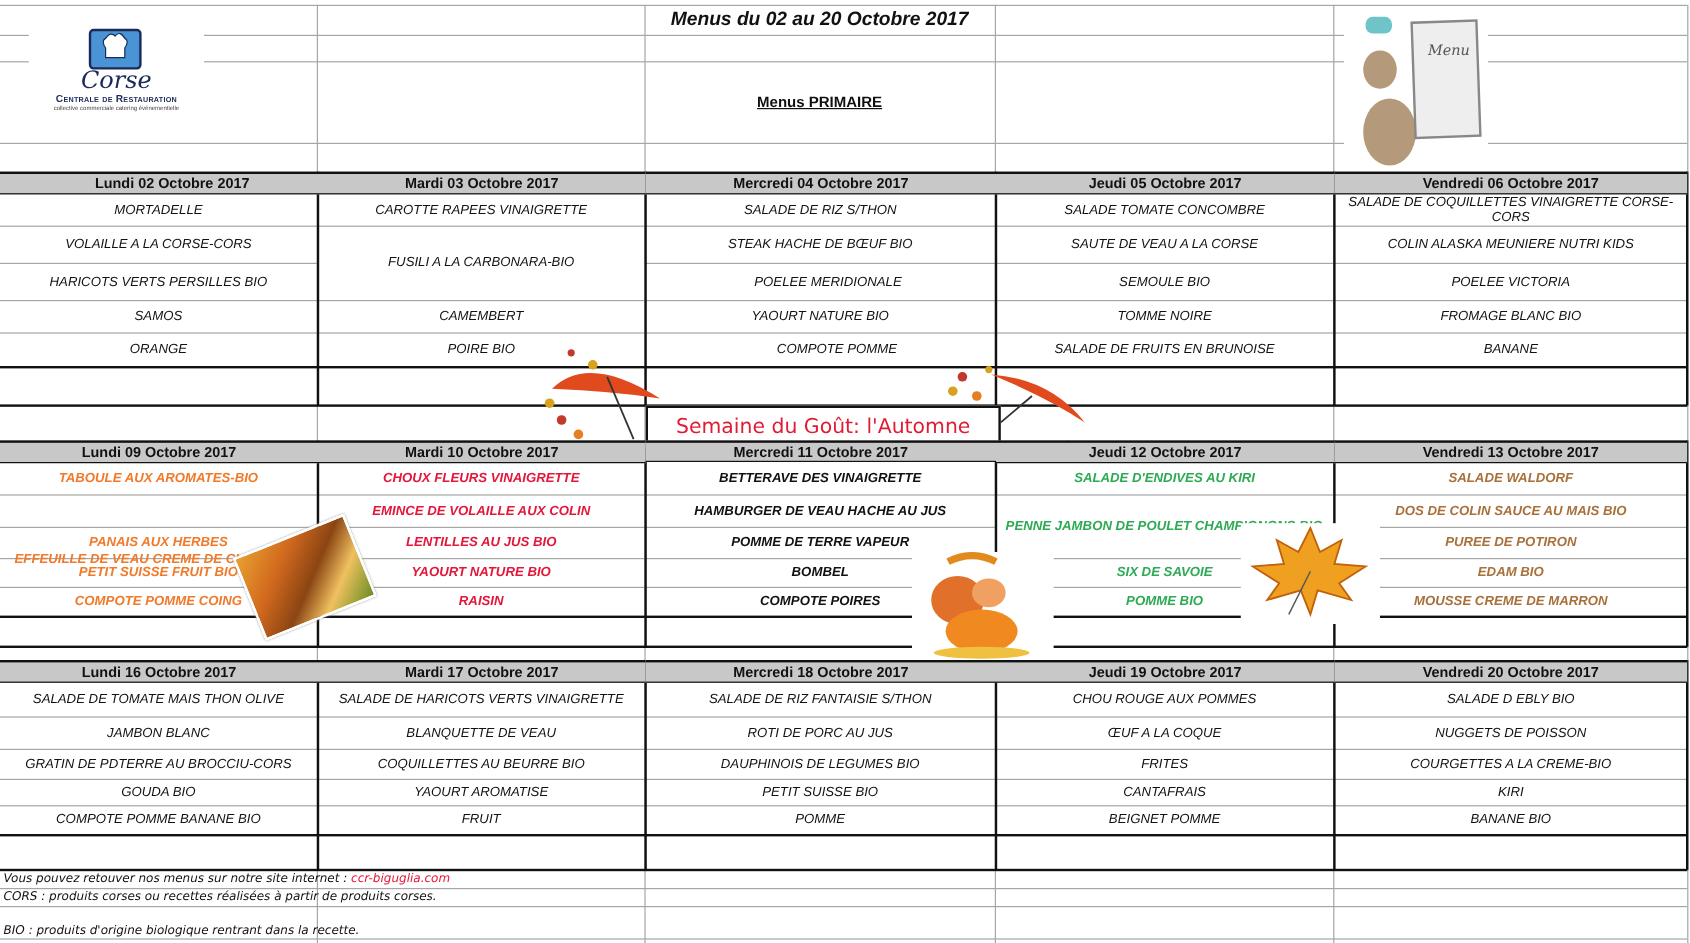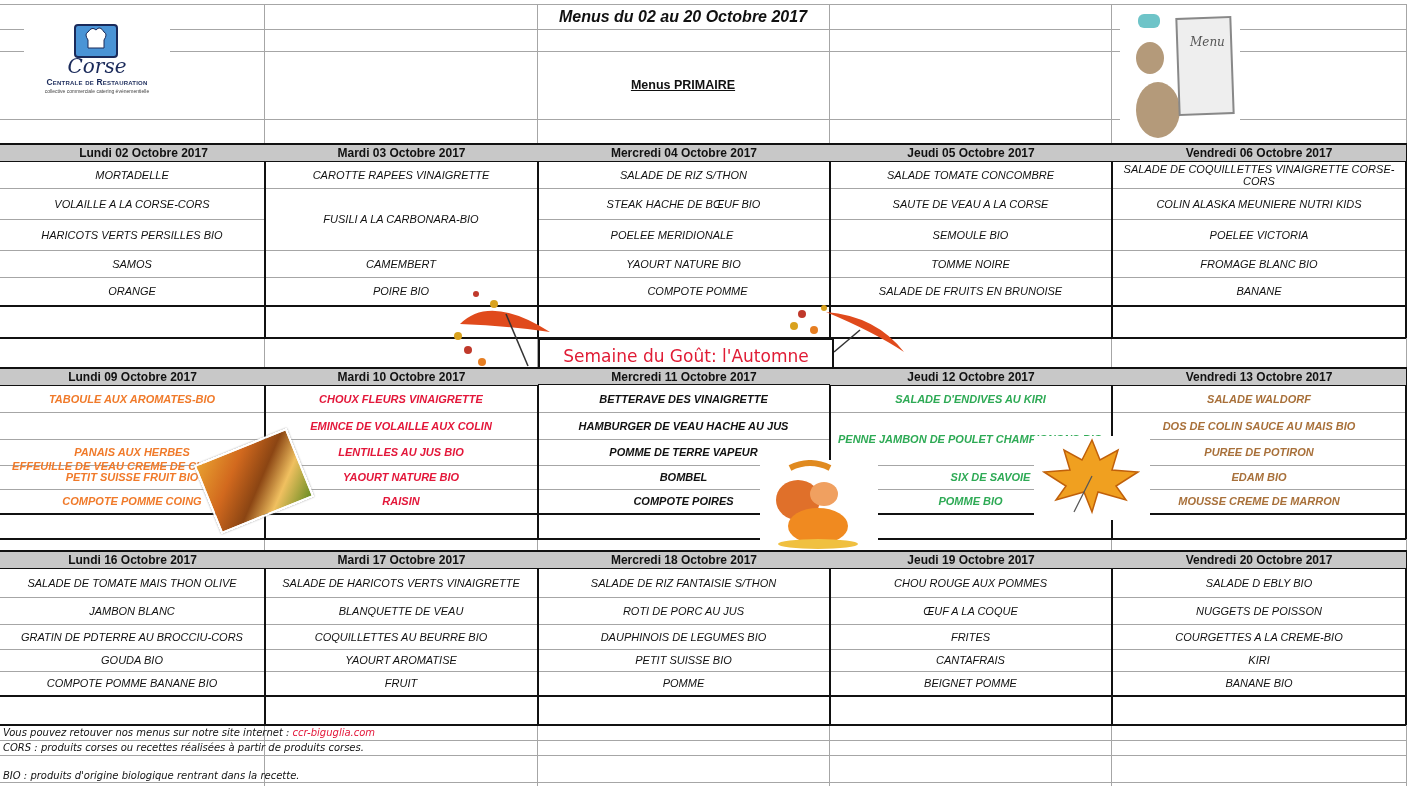--- a/index.html
+++ b/index.html
@@ -117,21 +117,21 @@
   <div class="cell" style="left:0;top:250px;width:264px;height:27px;">SAMOS</div>
   <div class="cell" style="left:0;top:277px;width:264px;height:28px;">ORANGE</div>
 
   <div class="cell" style="left:265px;top:162px;width:272px;height:26px;">CAROTTE RAPEES VINAIGRETTE</div>
   <div class="cell" style="left:265px;top:188px;width:272px;height:62px;">FUSILI A LA CARBONARA-BIO</div>
   <div class="cell" style="left:265px;top:250px;width:272px;height:27px;">CAMEMBERT</div>
   <div class="cell" style="left:265px;top:277px;width:272px;height:28px;">POIRE BIO</div>
 
   <div class="cell" style="left:538px;top:162px;width:291px;height:26px;">SALADE DE RIZ S/THON</div>
   <div class="cell" style="left:538px;top:188px;width:291px;height:31px;">STEAK HACHE DE BŒUF BIO</div>
-  <div class="cell" style="left:538px;top:219px;width:268px;height:31px;">POELEE MERIDIONALE</div>
+  <div class="cell" style="left:556px;top:219px;width:268px;height:31px;">POELEE MERIDIONALE</div>
   <div class="cell" style="left:538px;top:250px;width:291px;height:27px;">YAOURT NATURE BIO</div>
   <div class="cell" style="left:538px;top:277px;width:291px;height:28px;padding-left:32px;">COMPOTE POMME</div>
 
   <div class="cell" style="left:830px;top:162px;width:281px;height:26px;">SALADE TOMATE CONCOMBRE</div>
   <div class="cell" style="left:830px;top:188px;width:281px;height:31px;">SAUTE DE VEAU A LA CORSE</div>
   <div class="cell" style="left:830px;top:219px;width:281px;height:31px;">SEMOULE BIO</div>
   <div class="cell" style="left:830px;top:250px;width:281px;height:27px;">TOMME NOIRE</div>
   <div class="cell" style="left:830px;top:277px;width:281px;height:28px;">SALADE DE FRUITS EN BRUNOISE</div>
 
   <div class="cell" style="left:1112px;top:162px;width:294px;height:26px;padding:0 10px;">SALADE DE COQUILLETTES VINAIGRETTE CORSE-CORS</div>
@@ -187,21 +187,21 @@
   <div class="cell bold" style="left:265px;top:489px;width:272px;height:24px;color:#e3173a;">RAISIN</div>
 
   <div class="cell bold" style="left:538px;top:386px;width:291px;height:26px;">BETTERAVE DES VINAIGRETTE</div>
   <div class="cell bold" style="left:538px;top:412px;width:291px;height:27px;">HAMBURGER DE VEAU HACHE AU JUS</div>
   <div class="cell bold" style="left:538px;top:439px;width:291px;height:26px;">POMME DE TERRE VAPEUR</div>
   <div class="cell bold" style="left:538px;top:465px;width:291px;height:24px;">BOMBEL</div>
   <div class="cell bold" style="left:538px;top:489px;width:291px;height:24px;">COMPOTE POIRES</div>
 
   <div class="cell bold" style="left:830px;top:386px;width:281px;height:26px;color:#2eaa55;">SALADE D'ENDIVES AU KIRI</div>
   <div class="cell bold" style="left:830px;top:412px;width:281px;height:53px;color:#2eaa55;justify-content:flex-start;white-space:nowrap;padding-left:8px;">PENNE JAMBON DE POULET CHAMPIGNONS BIO</div>
-  <div class="cell bold" style="left:850px;top:465px;width:281px;height:24px;color:#2eaa55;text-align:center;">SIX DE SAVOIE</div>
+  <div class="cell bold" style="left:830px;top:465px;width:281px;height:24px;color:#2eaa55;text-align:center;">SIX DE SAVOIE</div>
   <div class="cell bold" style="left:830px;top:489px;width:281px;height:24px;color:#2eaa55;">POMME BIO</div>
 
   <div class="cell bold" style="left:1112px;top:386px;width:294px;height:26px;color:#a8703a;">SALADE WALDORF</div>
   <div class="cell bold" style="left:1112px;top:412px;width:294px;height:27px;color:#a8703a;">DOS DE COLIN SAUCE AU MAIS BIO</div>
   <div class="cell bold" style="left:1112px;top:439px;width:294px;height:26px;color:#a8703a;">PUREE DE POTIRON</div>
   <div class="cell bold" style="left:1112px;top:465px;width:294px;height:24px;color:#a8703a;">EDAM BIO</div>
   <div class="cell bold" style="left:1112px;top:489px;width:294px;height:24px;color:#a8703a;">MOUSSE CREME DE MARRON</div>
 </div>
 
 <div class="abs" style="left:204px;top:444px;width:100px;height:74px;transform:rotate(-22deg);background:linear-gradient(135deg,#e8a030 0%,#d2691e 30%,#8b4513 55%,#f0c060 75%,#6b8e23 100%);border:2px solid #fff;box-shadow:0 0 2px #999;"></div>

